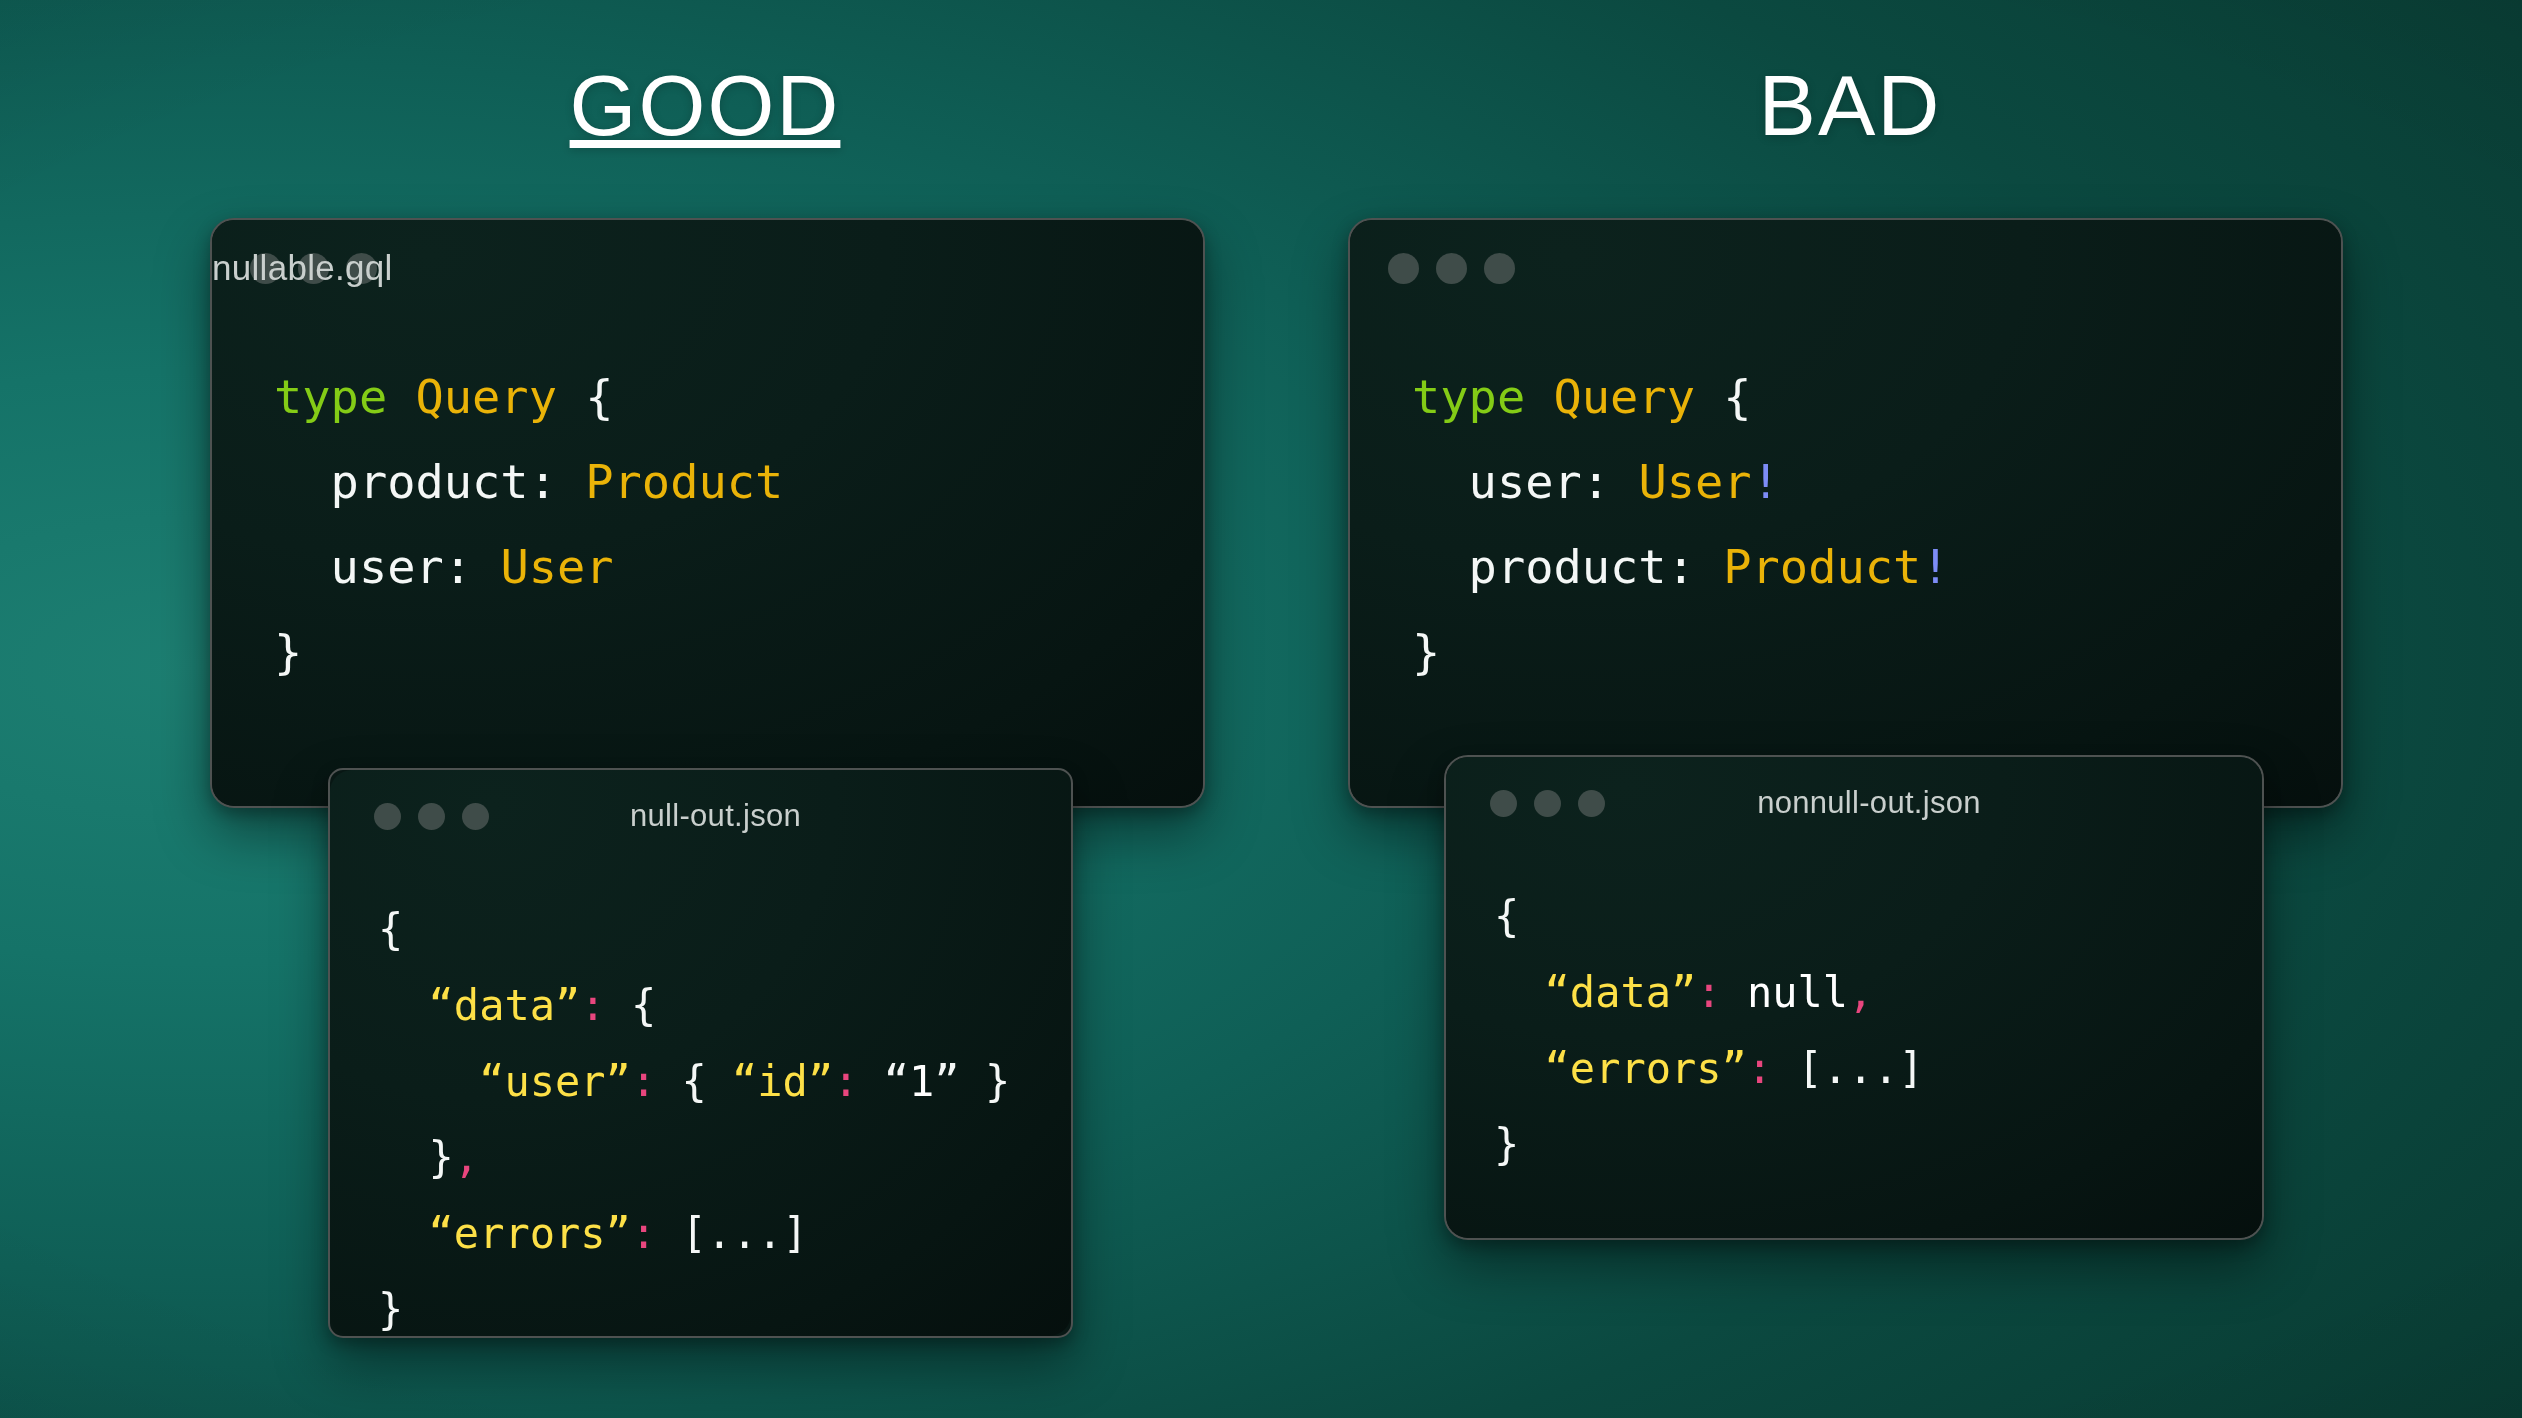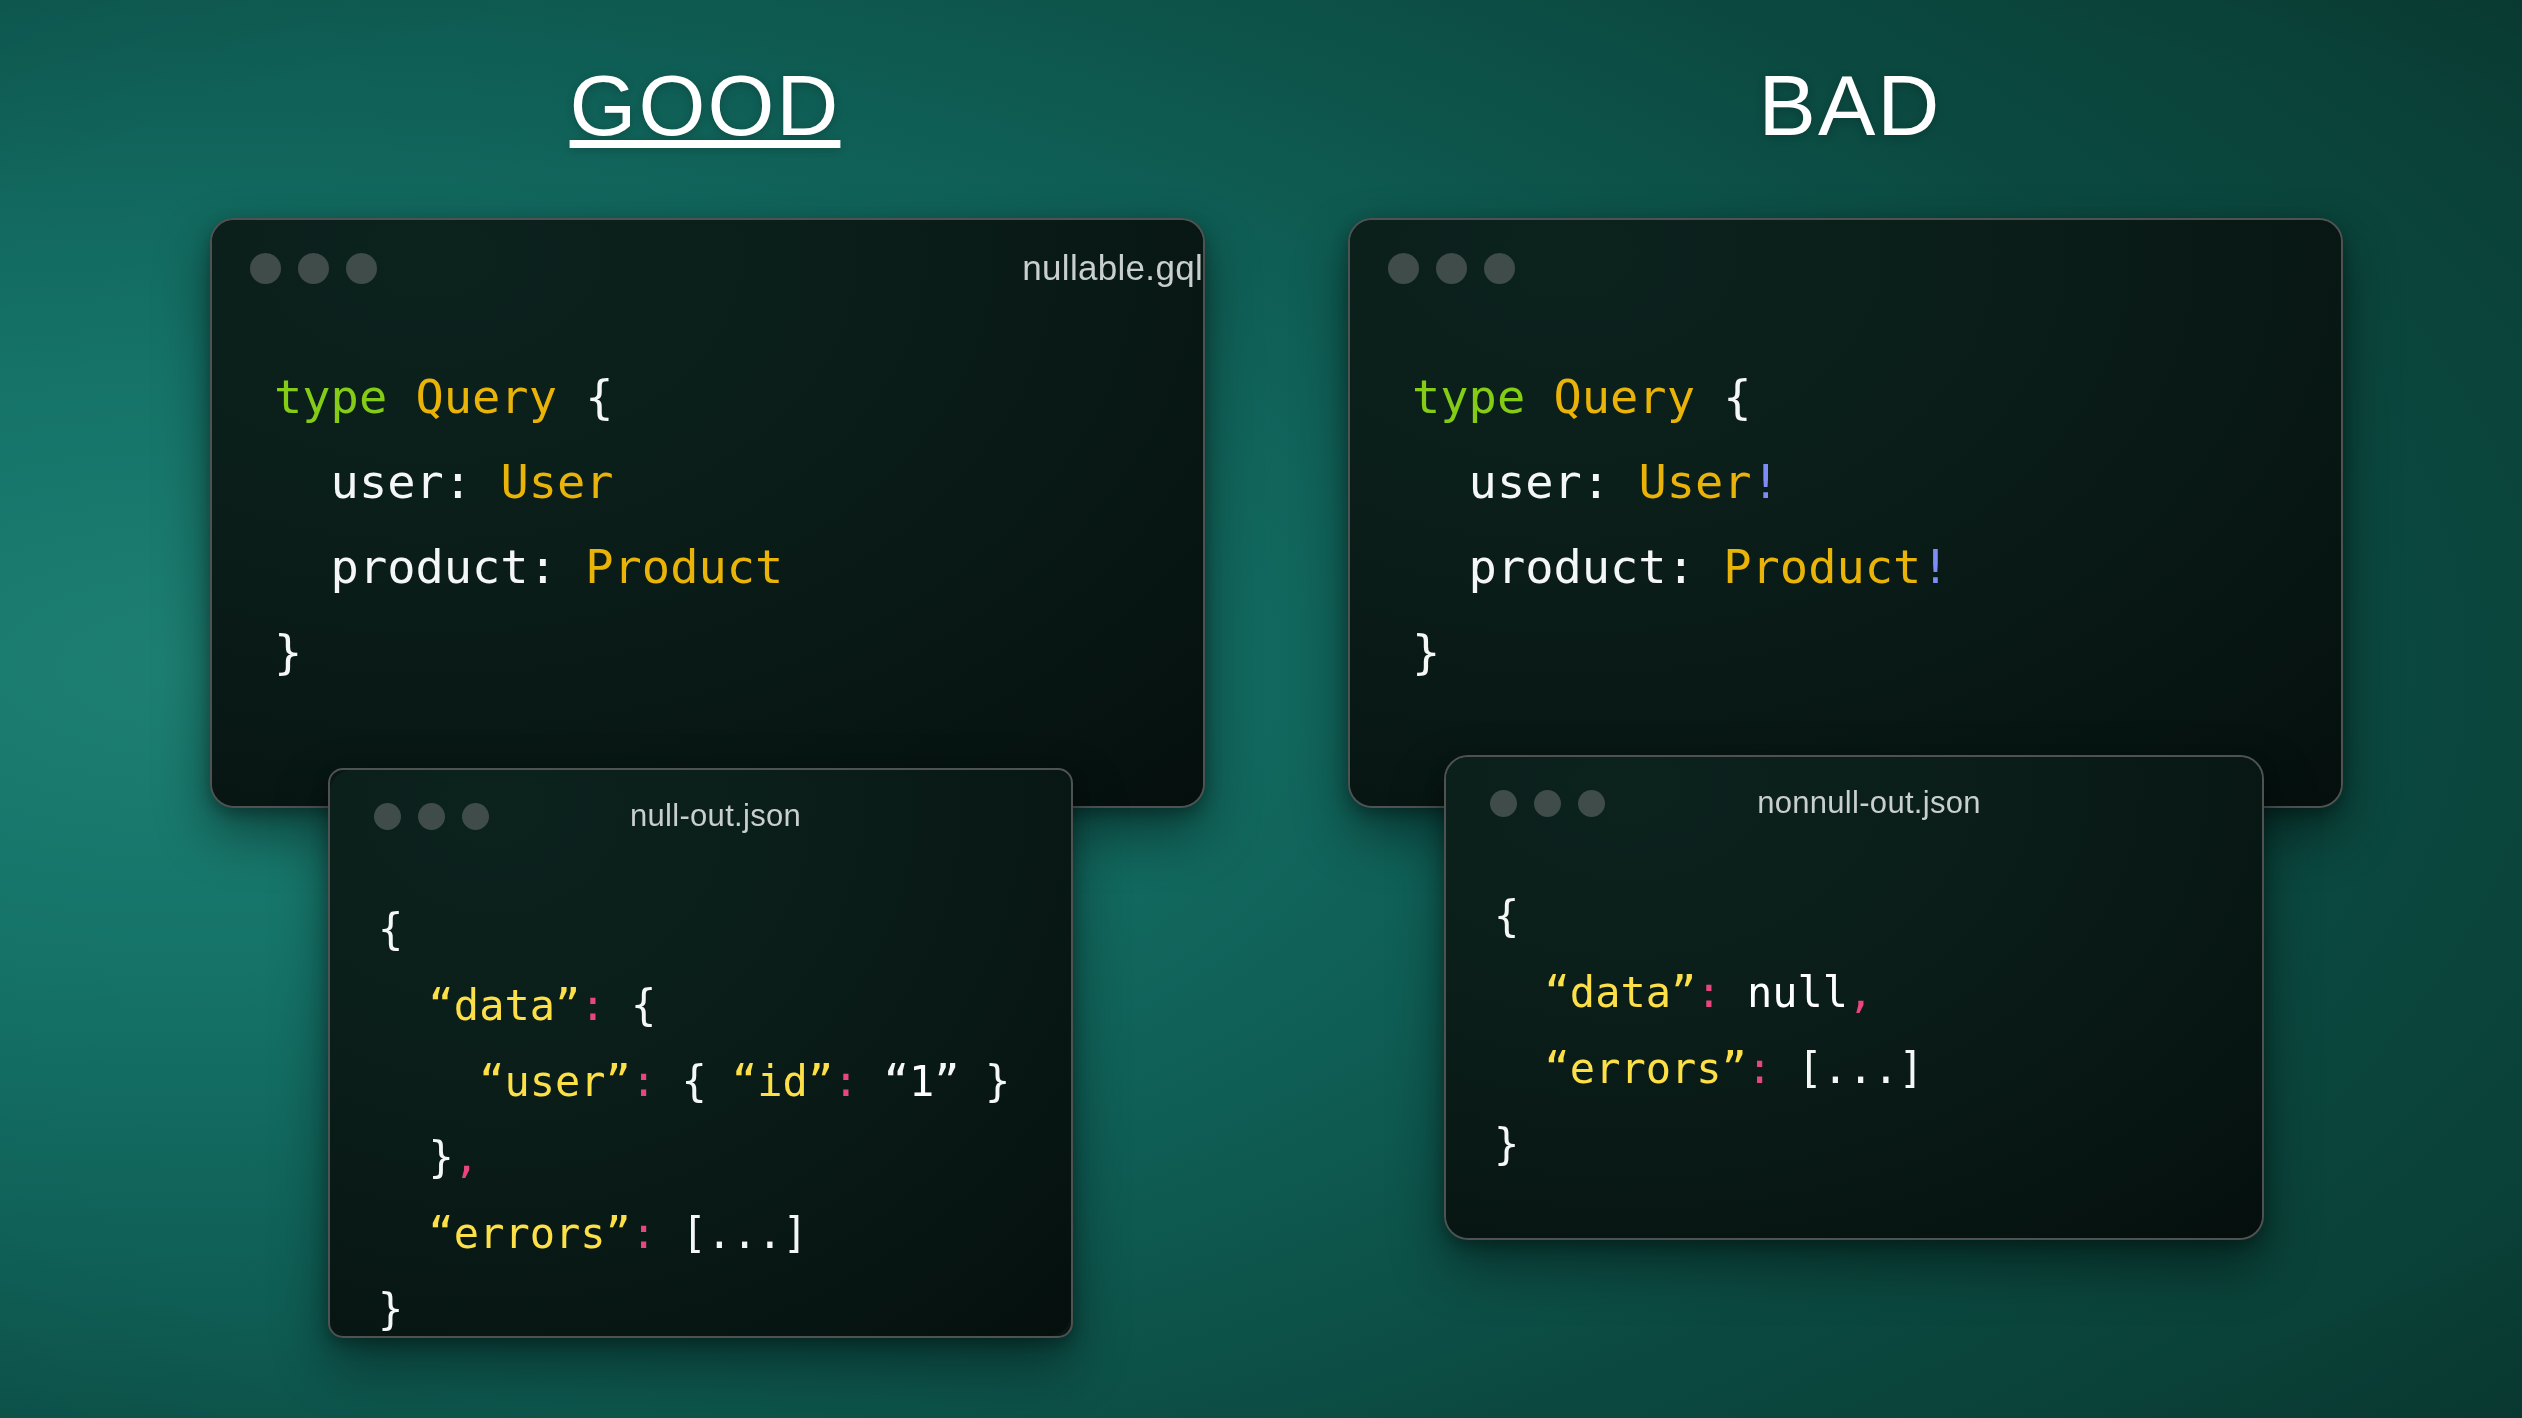--- a/index.html
+++ b/index.html
@@ -92,21 +92,21 @@
   }
   .dot {
     width: 31px;
     height: 31px;
     border-radius: 50%;
     background: #3f4c49;
   }
   .win-title {
     position: absolute;
     left: 0; right: 0;
-    text-align: right;
+    text-align: left;
     color: #c9cfcd;
     font-size: 35px;
     font-weight: 400;
     letter-spacing: 0.3px;
     pointer-events: none;
   }
   
   .win-json .win-title { text-align: center; padding-left: 30px; }
   .win-json .titlebar  { height: 92px; }
   .win-json .dots      { margin-left: 44px; }
@@ -160,21 +160,21 @@
   <div class="win win-gql" id="win-good-gql">
     <div class="win-inner"></div>
     <div class="titlebar">
       <div class="dots">
         <span class="dot"></span>
         <span class="dot"></span>
         <span class="dot"></span>
       </div>
       <div class="win-title">nullable.gql</div>
     </div>
-    <div class="code code-gql"><div><span class="tok-kw">type</span><span class="tok-punct"> </span><span class="tok-type">Query</span><span class="tok-punct"> {</span></div><div><span class="tok-punct">  user: </span><span class="tok-type">User</span></div><div><span class="tok-punct">  product: </span><span class="tok-type">Product</span></div><div><span class="tok-punct">}</span></div></div>
+    <div class="code code-gql"><div><span class="tok-kw">type</span><span class="tok-punct"> </span><span class="tok-type">Query</span><span class="tok-punct"> {</span></div><div><span class="tok-punct">  product: </span><span class="tok-type">Product</span></div><div><span class="tok-punct">  user: </span><span class="tok-type">User</span></div><div><span class="tok-punct">}</span></div></div>
   </div>
 
   <div class="win win-json" id="win-good-json">
     <div class="win-inner"></div>
     <div class="titlebar">
       <div class="dots">
         <span class="dot"></span>
         <span class="dot"></span>
         <span class="dot"></span>
       </div>

